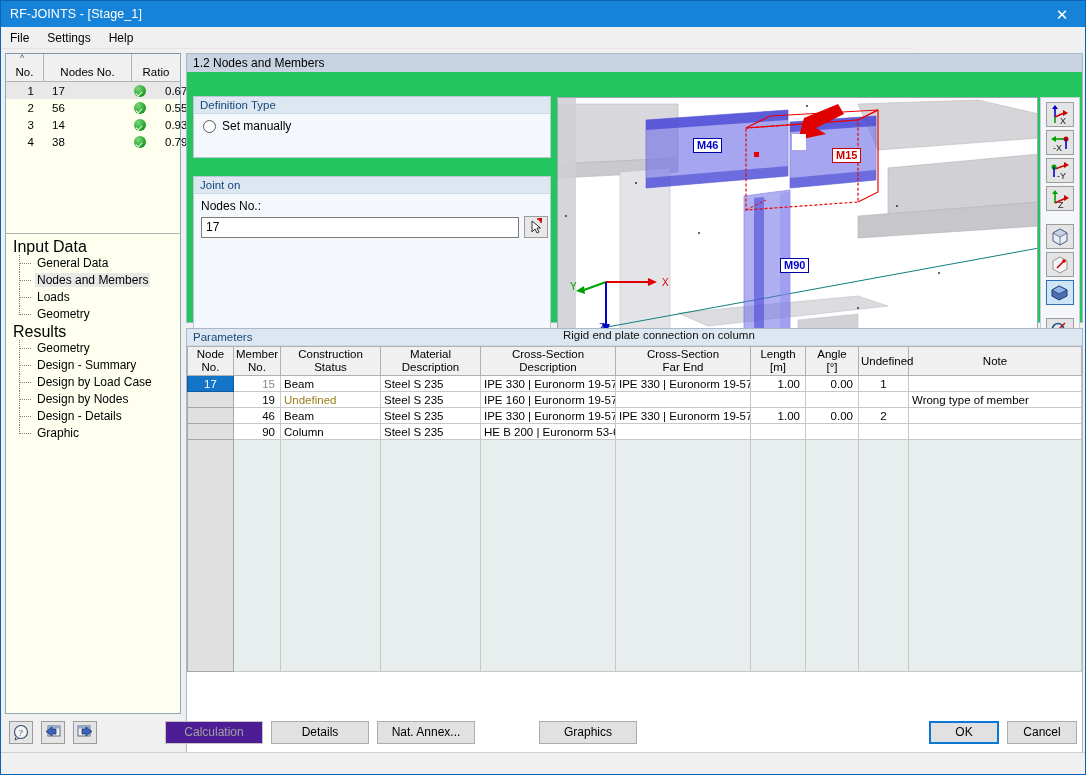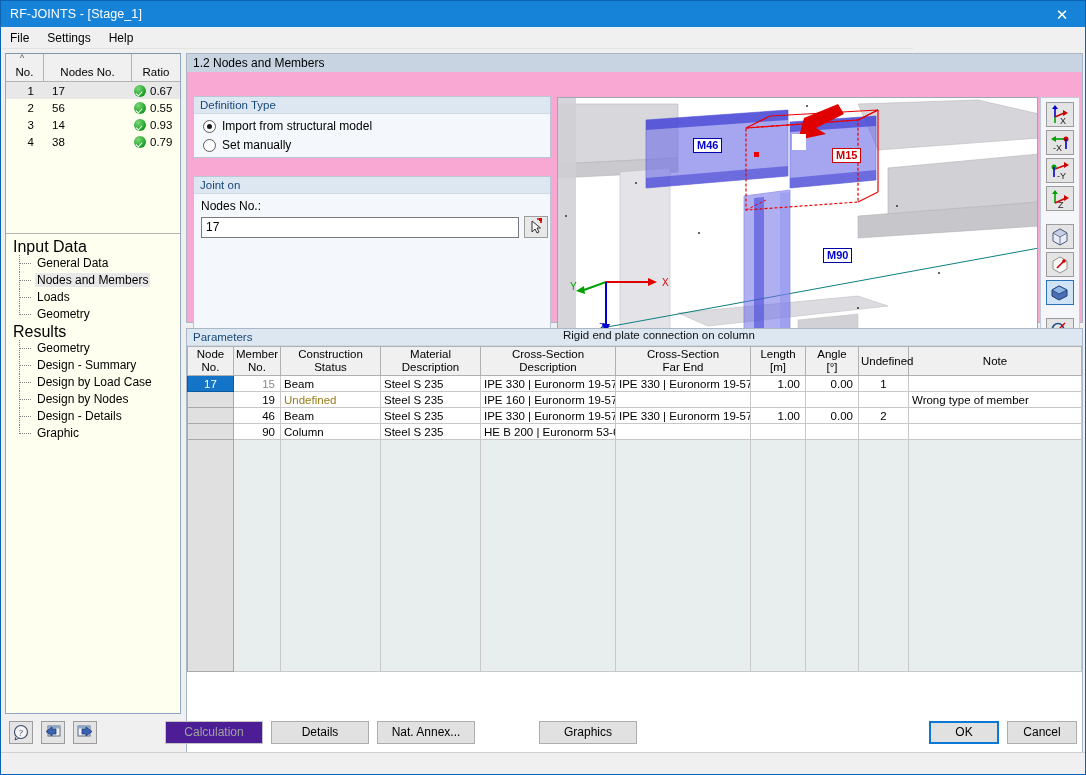--- a/index.html
+++ b/index.html
@@ -65,21 +65,21 @@
   .c-nodes { width: 88px; }
   .c-ratio { width: 48px; }
   .sort-caret {
     position: absolute; left: 14px; top: 1px; width: 10px; height: 7px;
     color: #555; font-size: 9px; line-height: 7px;
   }
   .lp-row { display: flex; height: 17px; font-size: 11.5px; align-items: center; }
   .lp-row.sel { background: #e8e8e8; }
   .lp-row .n { width: 38px; text-align: right; padding-right: 10px; }
   .lp-row .nodes { width: 88px; padding-left: 8px; }
-  .lp-row .ratio { width: 48px; display: flex; align-items: flex-end; gap: 4px; padding-left: 2px; }
+  .lp-row .ratio { width: 48px; display: flex; align-items: flex-end; gap: 19px; padding-left: 2px; }
   .chk {
     width: 12px; height: 12px; border-radius: 50%;
     background: radial-gradient(circle at 35% 30%, #7ad87a, #1a9e22 70%, #0c7a14);
     position: relative; flex: none;
   }
   .chk::after {
     content: ""; position: absolute; left: 3px; top: 5px;
     width: 3px; height: 5px; border: solid #fff; border-width: 0 1.6px 1.6px 0;
     transform: rotate(42deg);
   }
@@ -112,21 +112,21 @@
   .content { position: absolute; left: 185px; top: 52px; width: 897px; height: 661px; }
 
   .section-title {
     height: 19px; background: #c8d4e1; color: #000;
     font-size: 12px; padding: 2px 0 0 6px;
     border: 1px solid #a9b7c6; border-bottom: none;
   }
 
   .upper-area {
     position: relative; height: 251px;
-    background: #f9a8d4;
+    background: #22c55e;
     border: 1px solid #a9b7c6; border-top: none;
   }
 
   
   .groupbox {
     position: absolute; background: #f4f7fb;
     border: 1px solid #b9c6d4;
   }
   .gb-title {
     position: absolute; left: 0; top: 0; height: 17px; right: 0;
@@ -326,24 +326,20 @@
 
   <div class="content">
 
     <div class="section-title">1.2 Nodes and Members</div>
 
     <div class="upper-area">
 
       <div class="groupbox" style="left:6px; top:24px; width:358px; height:62px;">
         <div class="gb-title">Definition Type</div>
         <div class="gb-body">
-          <div class="radio-row">
-            <span class="radio on"></span>
-            <span>Import from structural model</span>
-          </div>
           <div class="radio-row">
             <span class="radio"></span>
             <span>Set manually</span>
           </div>
         </div>
       </div>
 
       <div class="groupbox" style="left:6px; top:104px; width:358px; height:168px;padding-left:33px;">
         <div class="gb-title">Joint on</div>
         <div class="gb-body">
@@ -418,21 +414,21 @@
             <circle cx="141" cy="135" r="1" fill="#333"></circle>
           <circle cx="8" cy="118" r="1" fill="#333"></circle>
             <circle cx="249" cy="8" r="1" fill="#333"></circle>
           <circle cx="339" cy="108" r="1" fill="#333"></circle>
             <circle cx="381" cy="175" r="1" fill="#333"></circle>
           <circle cx="300" cy="210" r="1" fill="#333"></circle>
             <circle cx="470" cy="245" r="1" fill="#333"></circle>
         </svg>
         <div class="mlabel blue" style="left:135px; top:40px;">M46</div>
         <div class="mlabel red" style="left:274px; top:50px;">M15</div>
-        <div class="mlabel blue" style="left:222px; top:150px;margin-left:43px;">M90</div>
+        <div class="mlabel blue" style="left:222px; top:160px;">M90</div>
         <div class="vp-caption">Rigid end plate connection on column</div>
       </div>
 
       <div class="vtoolbar">
         <div class="vt-btn">
           <svg width="22" height="20" viewBox="0 0 22 20">
             <line x1="6" y1="12" x2="6" y2="3" stroke="#0000cc" stroke-width="1.6"></line>
               <polygon points="3,4 9,4 6,0" fill="#0000cc"></polygon>
             <line x1="6" y1="12" x2="15" y2="8" stroke="#cc0000" stroke-width="1.6"></line>
               <polygon points="14,5 19,8 14,11" fill="#cc0000"></polygon>

